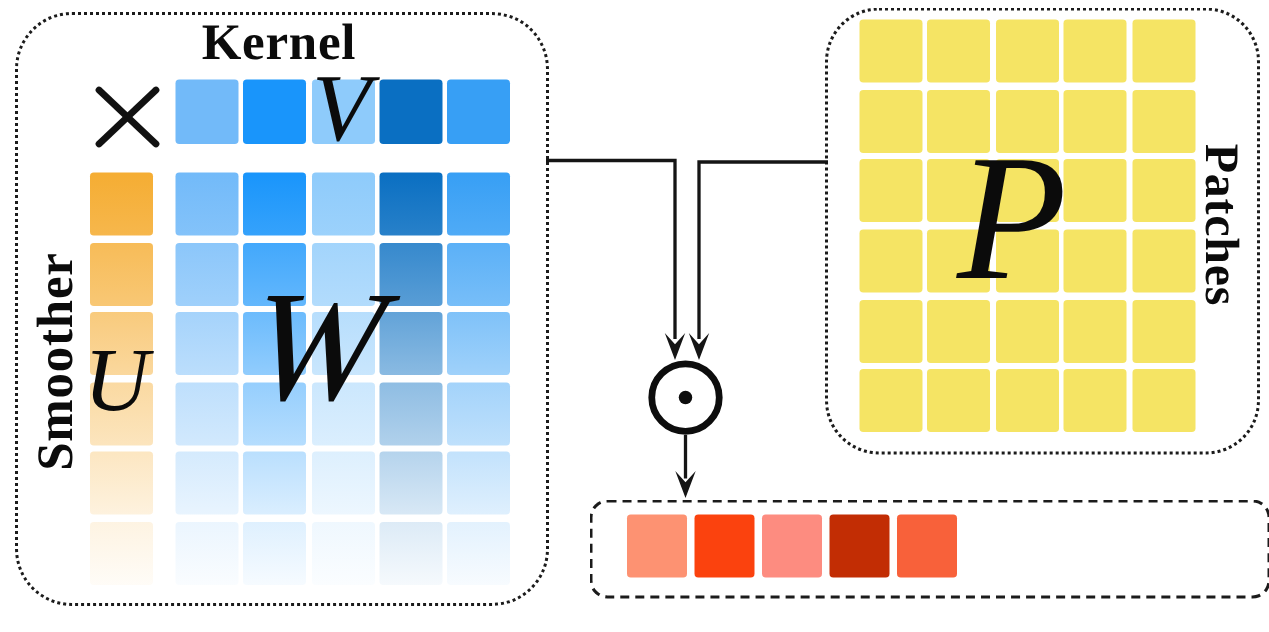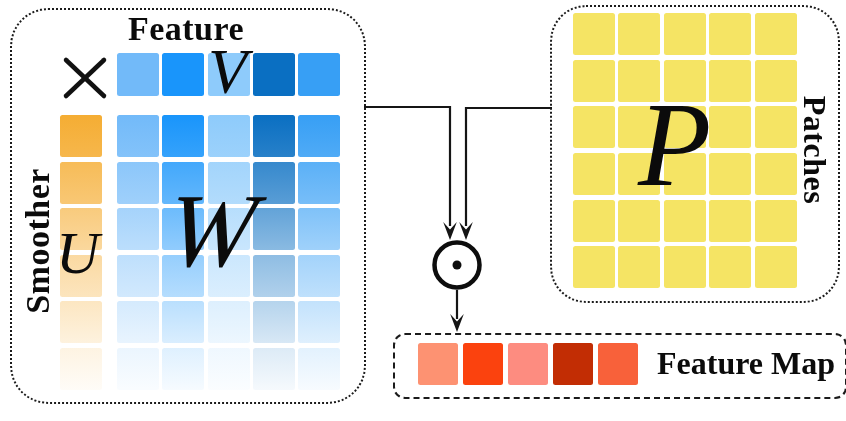--- a/index.html
+++ b/index.html
@@ -30,21 +30,21 @@
   #w-letter{left:168px;top:178px;font-size:105px;transform:skewX(-6deg);}
   #p-letter{left:638px;top:85px;font-size:120px;}
   svg.overlay{position:absolute;left:0;top:0;pointer-events:none;}
 </style>
 </head>
 <body>
 
 <div id="canvas">
 
   <div id="left-panel" class="panel"></div>
-  <div id="kernel-title" class="lbl">Feature</div>
+  <div id="kernel-title" class="lbl">Kernel</div>
   <div id="smoother-label" class="lbl">Smoother</div>
 
   <svg class="overlay" width="846" height="421">
     <line x1="66" y1="60" x2="104" y2="96" stroke="#111" stroke-width="4.5" stroke-linecap="round"></line>
     <line x1="104" y1="60" x2="66" y2="96" stroke="#111" stroke-width="4.5" stroke-linecap="round"></line>
   </svg>
 
   <div id="v-row" class="grid">
       <div class="cell" style="background: rgb(114, 186, 249);"></div>
       <div class="cell" style="background: rgb(25, 149, 251);"></div>
@@ -149,15 +149,14 @@
   </svg>
 
   <div id="feature-box"></div>
   <div id="fm-row" class="grid">
       <div class="cell" style="background: rgb(253, 146, 114);"></div>
       <div class="cell" style="background: rgb(251, 66, 14);"></div>
       <div class="cell" style="background: rgb(253, 140, 128);"></div>
       <div class="cell" style="background: rgb(194, 45, 4);"></div>
       <div class="cell" style="background: rgb(248, 97, 58);"></div>
     </div>
-  <div id="fm-label" class="lbl">Feature Map</div>
 
 </div>
 
 </body></html>

